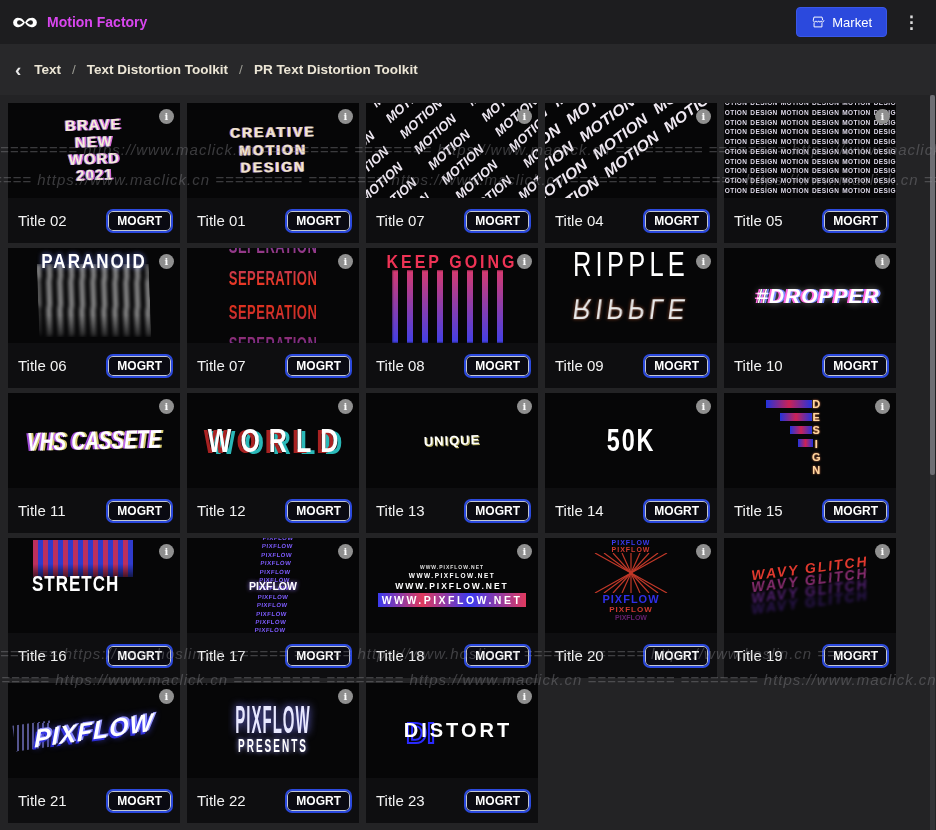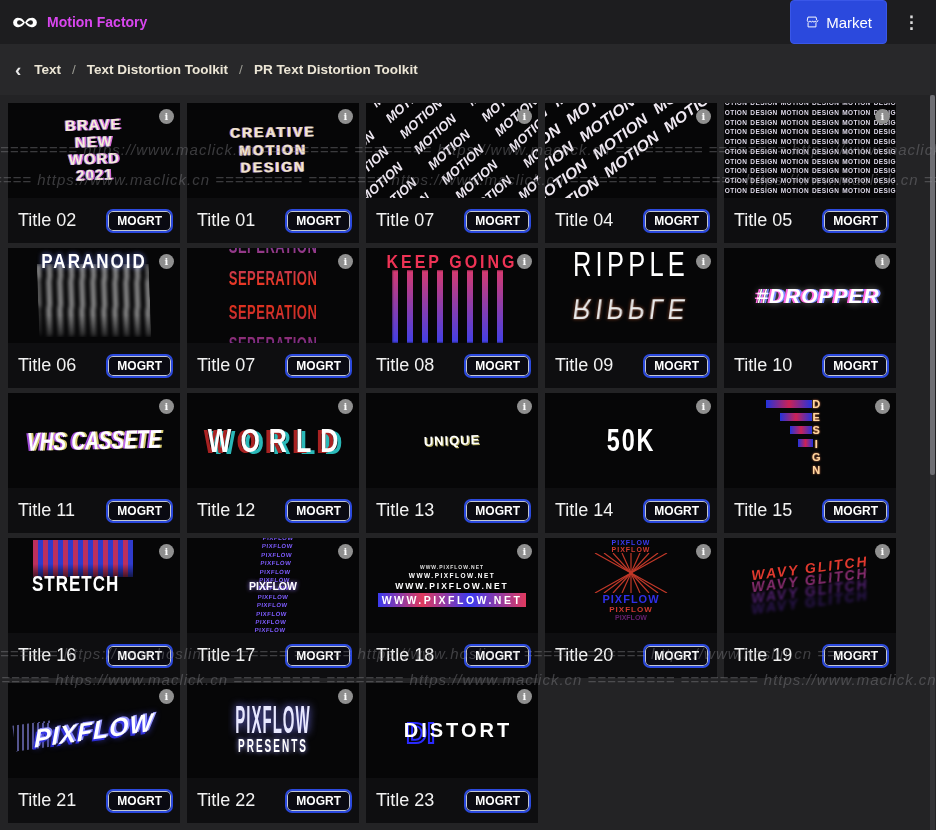--- a/index.html
+++ b/index.html
@@ -5,38 +5,38 @@
   * { margin:0; padding:0; box-sizing:border-box; }
   html,body { width:936px; height:830px; overflow:hidden; }
   body { background:#232325; font-family:"Liberation Sans", sans-serif; position:relative; }
 
   
   .topbar { height:44px; background:#1d1d1f; display:flex; align-items:center; padding:0 12px; }
   .brand { display:flex; align-items:center; gap:9px; }
   .app-title { color:#d946ef; font-weight:bold; font-size:14px; }
   .spacer { flex:1; }
   .market-btn { background:#2b49dd; color:#fff; border:1px solid #3a57e8; border-radius:4px;
-      height:44px; padding:0 14px; font-size:15px; font-family:inherit; display:flex; align-items:center; gap:7px; cursor:pointer; }
+      height:30px; padding:0 14px; font-size:13px; font-family:inherit; display:flex; align-items:center; gap:7px; cursor:pointer; }
   .kebab { color:#dddddd; font-size:17px; font-weight:bold; margin-left:12px; padding:0 4px; cursor:pointer; }
 
   
   .crumbbar { height:51px; background:#28282a; display:flex; align-items:center; padding:0 15px; gap:11px;
       font-size:13.5px; font-weight:bold; color:#ece6d6; }
   .crumb-back { color:#e8e8e8; font-size:19px; line-height:1; margin-right:2px; cursor:pointer; }
   .crumb { cursor:pointer; }
   .crumb-sep { color:#9a9a92; font-weight:normal; }
 
   
   .grid { position:absolute; top:103px; left:8px; width:888px;
       display:grid; grid-template-columns:repeat(5,172px); gap:5px 7px; }
   .card { width:172px; height:140px; background:#0e0e10; }
   .thumb { height:95px; background:#060607; position:relative; overflow:hidden; }
   .foot { height:45px; background:#0e0e10; display:flex; align-items:center; justify-content:space-between;
       padding:0 7px 0 10px; }
-  .card-title { color:#f2f2f2; font-size:18px; }
+  .card-title { color:#f2f2f2; font-size:15px; }
   .mogrt { background:#0a0a12; color:#ffffff; font-weight:bold; font-size:12px; font-family:inherit;
       border:2px solid #2b49dd; border-radius:7px; padding:3px 9px;
       box-shadow:inset 0 0 0 1px rgba(225,230,245,.85); cursor:pointer; }
   .info { position:absolute; top:6px; right:6px; width:15px; height:15px; border-radius:50%;
       background:#8f8f8f; color:#fdfdfd; font-family:"DejaVu Serif", serif; font-weight:bold;
       font-size:10px; line-height:15px; text-align:center; z-index:4; cursor:pointer; }
 
   .art { position:absolute; color:#fff; }
   .pre { white-space:pre-line; }
 

